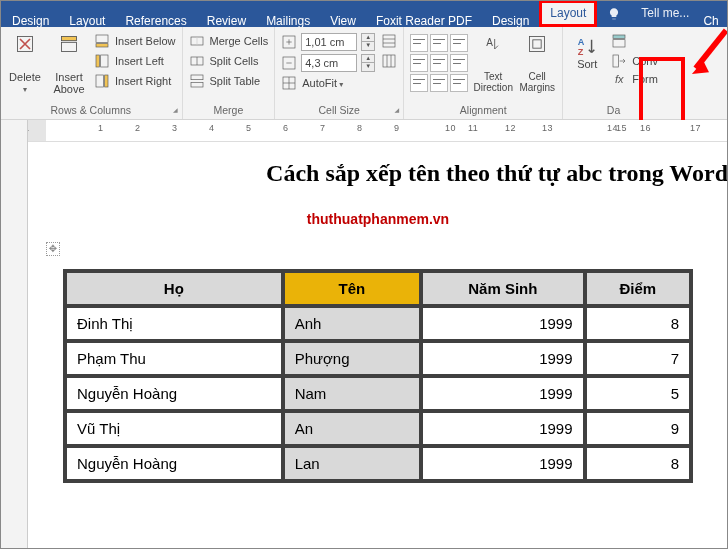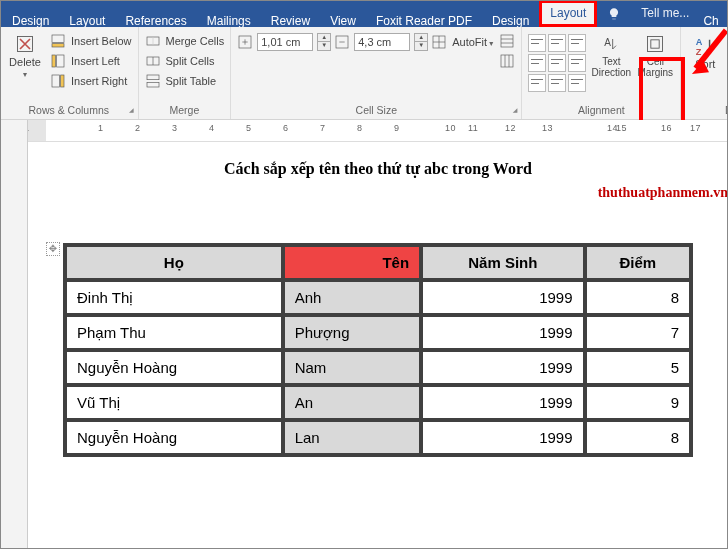--- a/index.html
+++ b/index.html
@@ -38,30 +38,30 @@
     border-right: 1px solid #dcdcdc;
     padding: 3px 6px 0 6px;
   }
   .group-body { flex: 1; display: flex; align-items: flex-start; gap: 6px; }
   .group-label { font-size: 10.5px; color: #666; text-align: center; height: 16px; line-height: 15px; position: relative; }
   .group-label::after { content: "◢"; font-size: 6px; color: #888; position: absolute; right: -2px; bottom: 1px; }
   .group.nolauncher .group-label::after { content: ""; }
 
   .big-btn { display: flex; flex-direction: column; align-items: center; width: 38px; padding-top: 4px; cursor: pointer; }
   .big-btn .ic { width: 20px; height: 20px; color: #505050; }
-  .big-btn span { font-size: 11px; line-height: 12px; text-align: center; margin-top: 2px; }
+  .big-btn span { font-size: 11px; line-height: 12px; text-align: center; margin-top: 17px; }
   .big-btn.dd span::after { content: " ▾"; font-size: 8px; color: #666; }
   .big-btn.dd.below span::after { content: ""; }
   .big-btn.dd.below::after { content: "▾"; font-size: 8px; color: #666; display: block; }
 
   .stack3 { display: flex; flex-direction: column; gap: 4px; padding-top: 3px; }
   .mini { display: flex; align-items: center; gap: 5px; cursor: pointer; font-size: 11px; white-space: nowrap; }
   .mini .ic { width: 16px; height: 16px; color: #5a5a5a; flex: none; }
 
-  .cellsize-col { display: flex; flex-direction: row; gap: 3px; padding-top: 3px; }
+  .cellsize-col { display: flex; flex-direction: column; gap: 3px; padding-top: 3px; }
   .num-box { display: flex; align-items: center; gap: 4px; }
   .num-box .ic { width: 16px; height: 16px; color: #5a5a5a; }
   .num-input {
     width: 56px; height: 18px;
     border: 1px solid #ababab; background: #fff;
     font-size: 11px; padding: 0 3px; line-height: 16px;
     position: relative;
   }
   .spinners { display: flex; flex-direction: column; }
   .spinners div {
@@ -91,51 +91,51 @@
   .ruler .shade { position: absolute; top: 0; bottom: 0; background: #e5e5e5; }
   .ruler .shade.l { left: 0; width: 18px; }
   .ruler .nums { position: absolute; top: 3px; left: 0; right: 0; font-size: 9px; color: #666; letter-spacing: .5px; }
   .ruler .nums span { position: absolute; }
 
   
   .doc-area { position: relative; background: #f0f0f0; height: 407px; overflow: hidden; }
   .vruler { position: absolute; left: 0; top: 0; bottom: 0; width: 28px; background: #f3f3f3; border-right: 1px solid #ccc; }
   .page { position: absolute; left: 28px; right: 0; top: 0; bottom: 0; background: #fff; padding-top: 18px; }
 
-  .doc-title { font-family: "Times New Roman", serif; font-weight: bold; font-size: 16px; text-align: center; color: #000; }
-  .doc-sub   { font-family: Liberation Serif, serif; font-weight: bold; font-size: 14px; text-align: right; color: #c00000; margin-top: 7px; }
+  .doc-title { font-family: "Times New Roman", serif; font-weight: bold; font-size: 24px; text-align: right; color: #000; }
+  .doc-sub   { font-family: Liberation Sans, sans-serif; font-weight: bold; font-size: 14px; text-align: center; color: #c00000; margin-top: 24px; }
 
   .tbl-anchor { position: absolute; left: 18px; top: 100px; width: 14px; height: 14px; border: 1px dotted #999; font-size: 10px; color: #888; text-align: center; line-height: 12px; }
 
   table.doc {
     border-collapse: collapse;
     margin: 42px auto 0 auto;
     width: 630px;
     font-family: "Times New Roman", serif;
     font-size: 15px;
   }
   table.doc th, table.doc td { border: 4px solid #404040; padding: 7px 10px; }
   table.doc th { background: #d9d9d9; font-weight: bold; text-align: center; }
-  table.doc th.darker { background: #ef4444; text-align: right; }
+  table.doc th.darker { background: #eab308; }
   table.doc td.col-ten { background: #d9d9d9; }
   table.doc td.c { text-align: right; }
 
   .frame-border { position: absolute; inset: 0; border: 1px solid #888; pointer-events: none; }
 
   .dd-caret::after { content: " ▾"; font-size: 8px; color: #666; }
 </style>
 </head>
 <body>
 
 <div class="tabstrip">
   <div class="tab">Design</div>
   <div class="tab">Layout</div>
   <div class="tab">References</div>
+  <div class="tab">Review</div>
   <div class="tab">Mailings</div>
-  <div class="tab">Review</div>
   <div class="tab">View</div>
   <div class="tab">Foxit Reader PDF</div>
   <div class="tab">Design</div>
   <div class="tab selected">Layout</div>
   <div class="tab tell-me">
     <svg viewBox="0 0 24 24">
         <path fill="currentColor" d="M9 21h6v-1H9v1zm3-19C8 2 5 5 5 9c0 2.4 1.2 4.5 3 5.7V17h8v-2.3c1.8-1.2 3-3.3 3-5.7 0-4-3-7-7-7z"></path>
       </svg>
     <span>Tell me...</span>
   </div>
@@ -145,20 +145,27 @@
 <div class="ribbon">
 
   <div class="group">
     <div class="group-body">
       <div class="big-btn dd below">
         <svg class="ic" viewBox="0 0 24 24">
             <rect x="3" y="3" width="18" height="18" fill="none" stroke="currentColor"></rect>
             <path d="M6 6l12 12M18 6L6 18" stroke="#c0504d" stroke-width="2"></path>
           </svg>
         <span>Delete</span>
+      </div>
+      <div class="big-btn">
+        <svg class="ic" viewBox="0 0 24 24">
+            <rect x="3" y="10" width="18" height="11" fill="none" stroke="currentColor"></rect>
+            <rect x="3" y="3" width="18" height="5" fill="#f2c455" stroke="currentColor"></rect>
+          </svg>
+        <span>Insert Above</span>
       </div>
       <div class="stack3">
         <div class="mini">
           <svg class="ic" viewBox="0 0 24 24">
               <rect x="3" y="3" width="18" height="11" fill="none" stroke="currentColor"></rect>
               <rect x="3" y="16" width="18" height="5" fill="#f2c455" stroke="currentColor"></rect>
             </svg>
           <span>Insert Below</span>
         </div>
         <div class="mini">
@@ -345,21 +352,21 @@
         <span style="left: 255px;">6</span>
         <span style="left: 292px;">7</span>
         <span style="left: 329px;">8</span>
         <span style="left: 366px;">9</span>
         <span style="left: 417px;">10</span>
         <span style="left: 440px;">11</span>
         <span style="left: 477px;">12</span>
         <span style="left: 514px;">13</span>
         <span style="left: 579px;">14</span>
         <span style="left: 588px;">15</span>
-        <span style="left: 633px;">16</span>
+        <span style="left: 612px;">16</span>
         <span style="left: 662px;">17</span>
         <span style="left: 699px;">1</span>
       </div>
   </div>
 </div>
 
 <div class="doc-area">
   <div class="vruler"></div>
   <div class="page">
     <div class="doc-title">Cách sắp xếp tên theo thứ tự abc trong Word</div>

